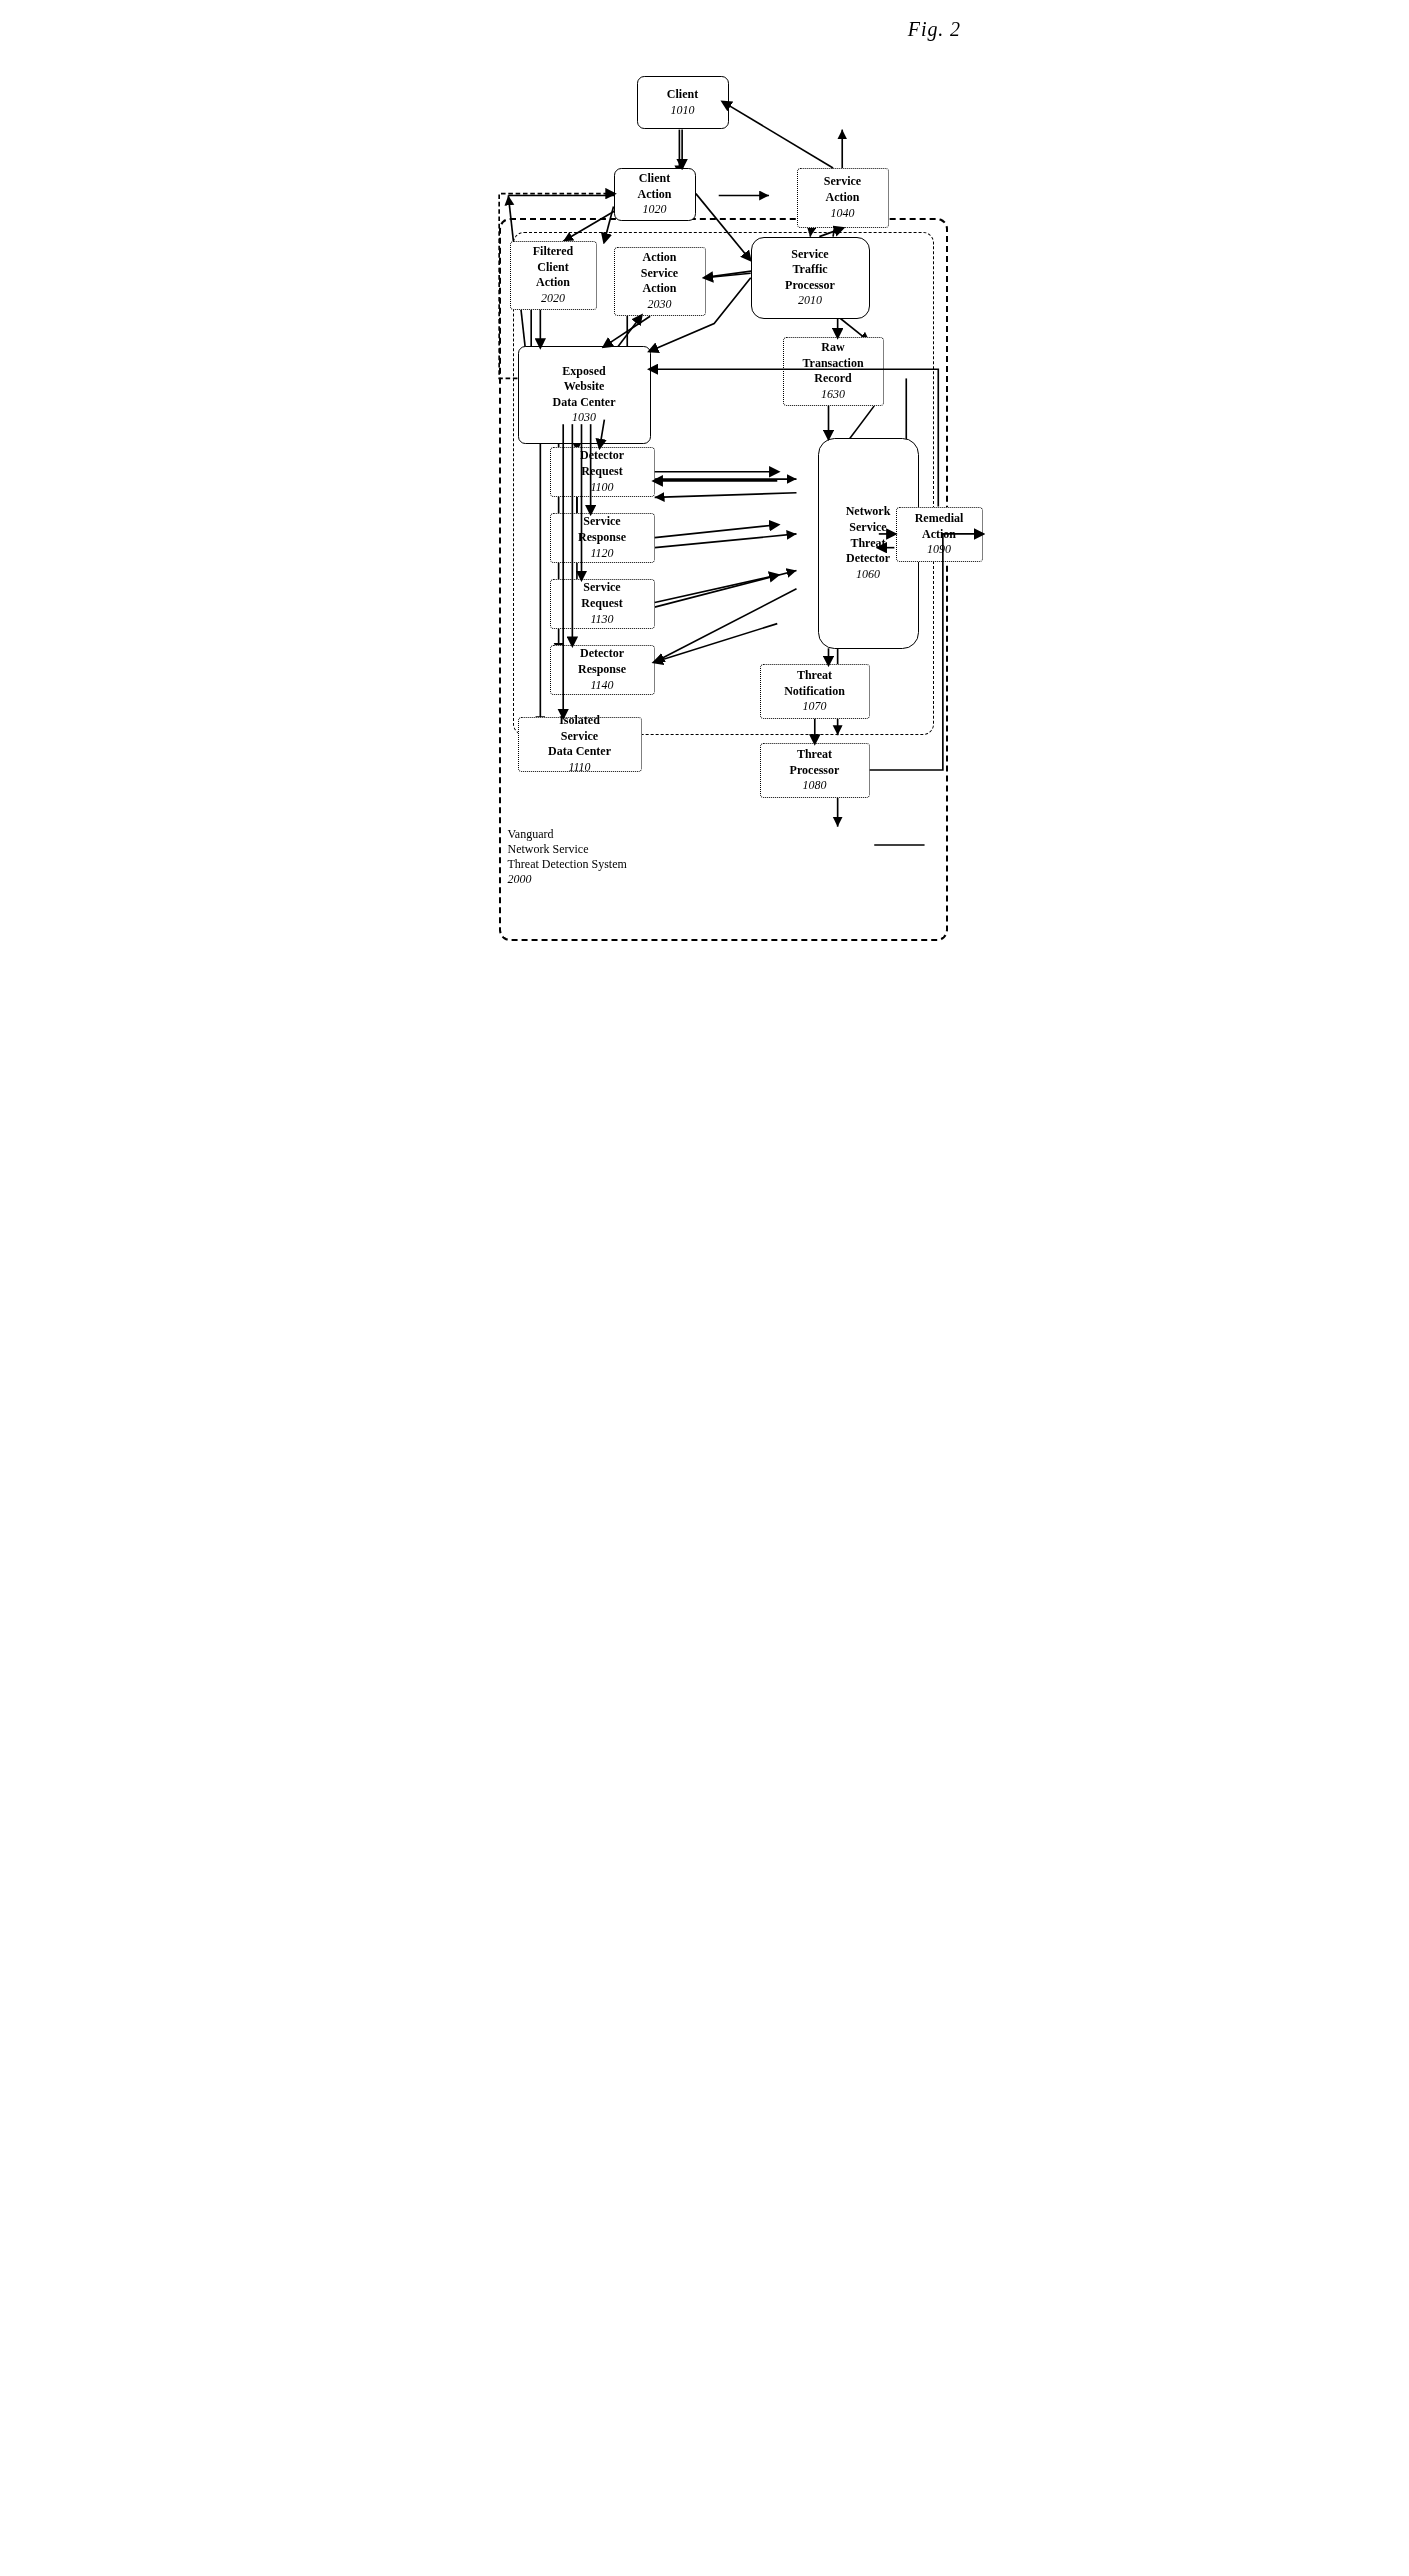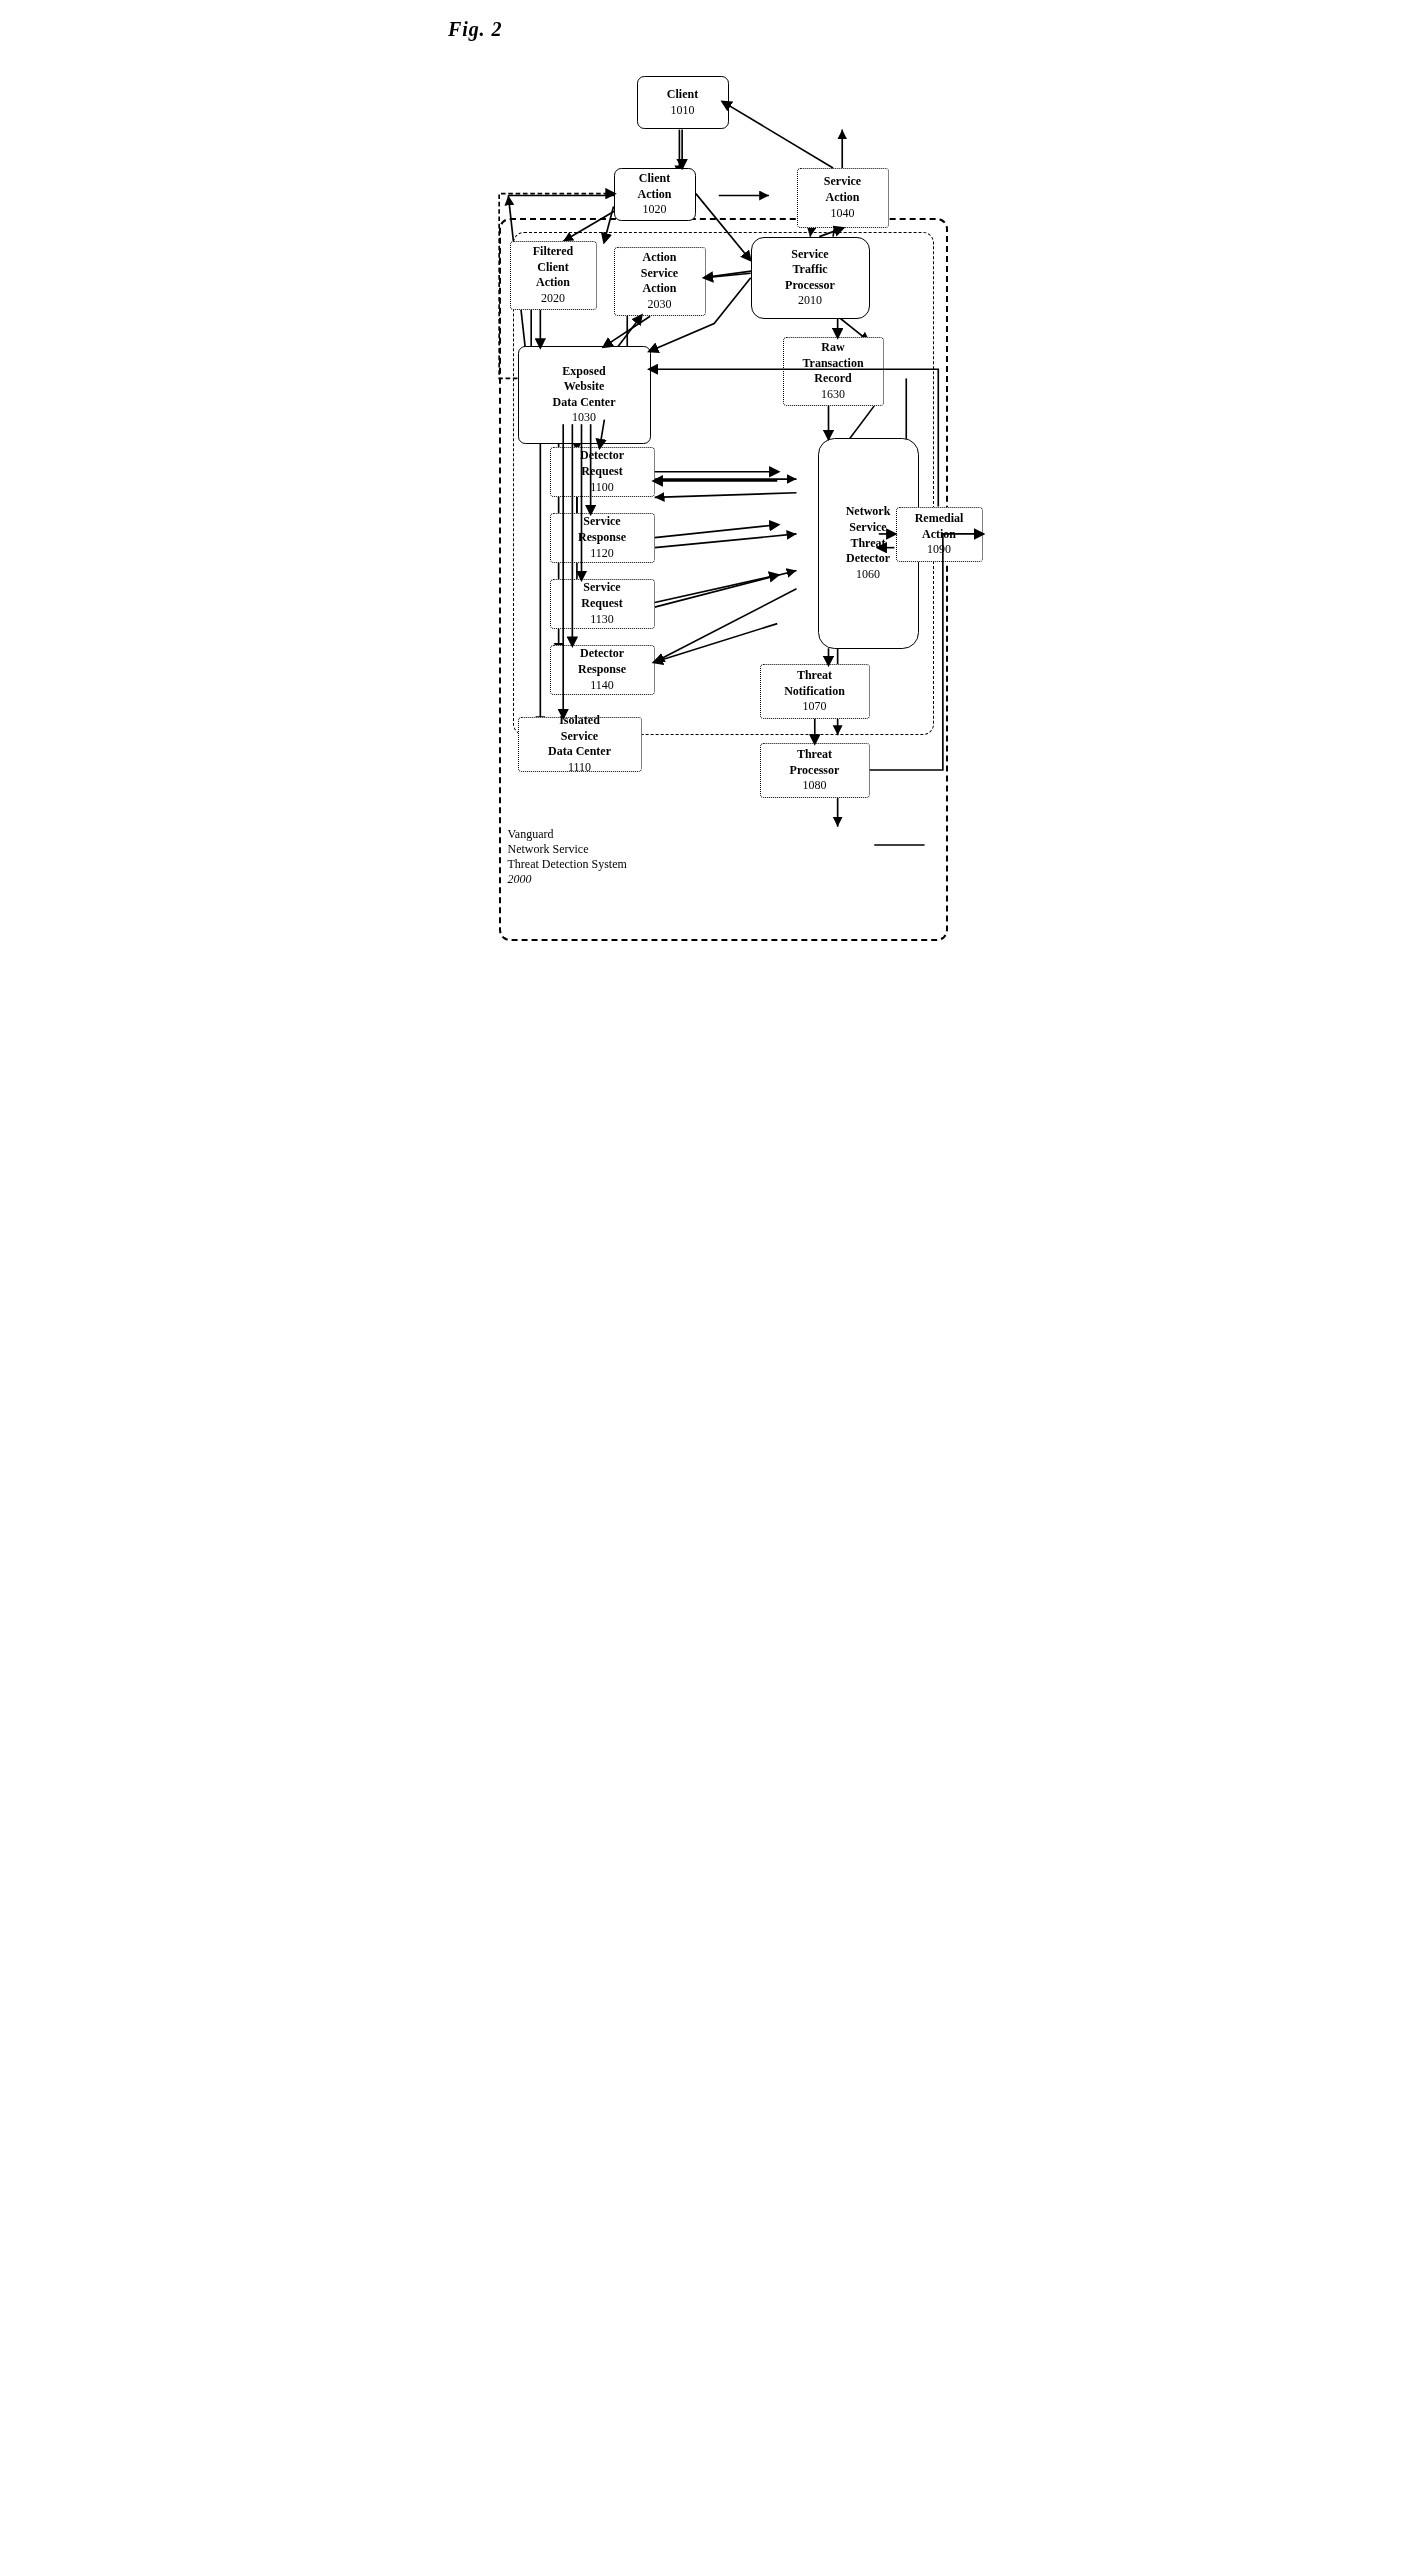--- a/index.html
+++ b/index.html
@@ -10,23 +10,23 @@
       justify-content: center;
       align-items: flex-start;
       min-height: 100vh;
       padding: 18.3px;
     }
     .page {
       width: 513px;
       position: relative;
     }
     .fig-title {
-      text-align: left;
+      text-align: right;
       font-size: 20px;
-      font-weight: bold;
+      font-weight: normal;
       font-style: italic;
       margin-bottom: 16.5px;
       letter-spacing: 0.9px;
     }
     
     .diagram {
       position: relative;
       width: 494px;
       height: 897px;
       margin: 0 auto;
@@ -40,20 +40,21 @@
       align-items: center;
       justify-content: center;
       font-size: 12px;
       line-height: 1.3;
     }
     .box-label {
       font-weight: bold;
       font-style: normal;
     }
     .box-id {
+      font-style: italic;
     }
     
     .solid-box {
       border: 1.8px solid #000;
       border-radius: 7.3px;
       background: #fff;
     }
     
     .dotted-box {
       border: 1.8px dotted #000;

